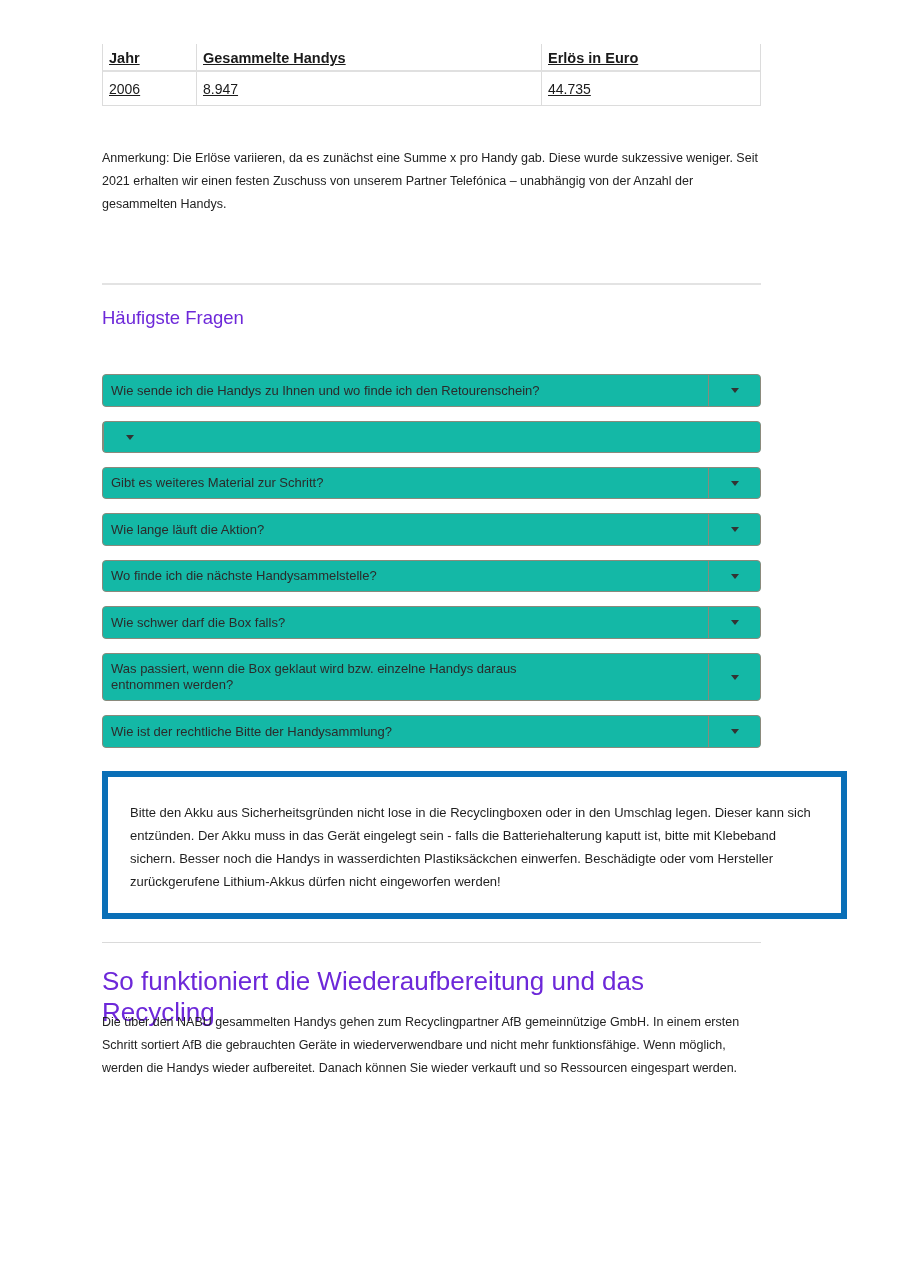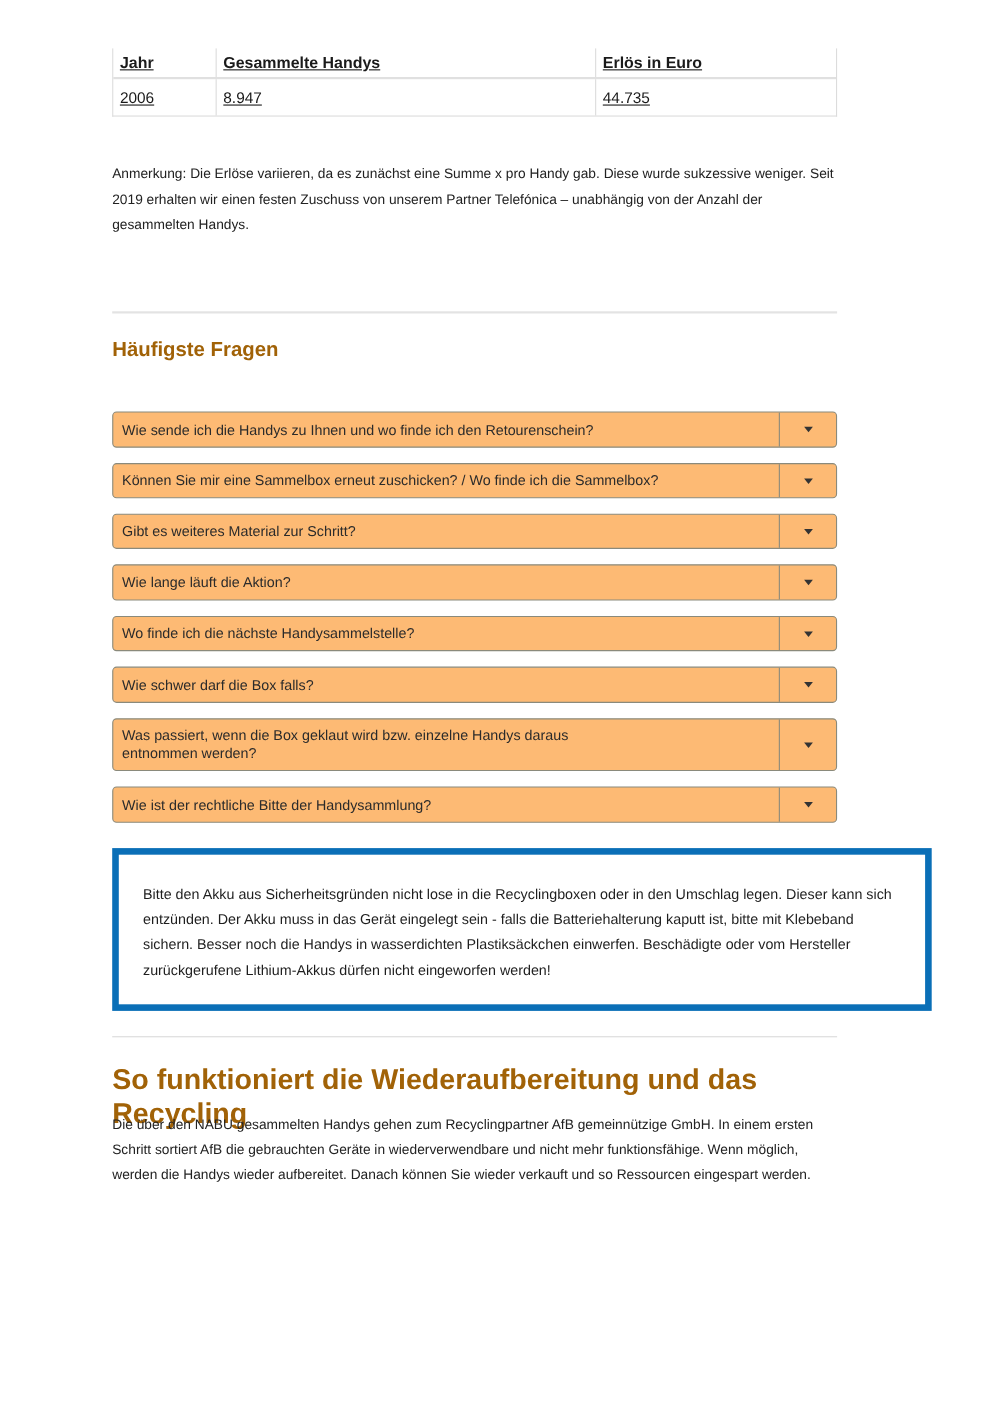--- a/index.html
+++ b/index.html
@@ -12,24 +12,24 @@
   .tbl-row.body { height: 33px; }
   .tbl-cell { font-size: 14px; padding: 0 6px; display: flex; align-items: center; border-right: 1px solid #dcdcdc; text-decoration: underline; }
   .tbl-cell:last-child { border-right: none; }
   .tbl-row.head .tbl-cell { font-weight: bold; font-size: 14.5px; padding-top: 2px; }
   .c1 { width: 94px; } .c2 { width: 345px; } .c3 { flex: 1; }
 
   .note { top: 147px; font-size: 12.5px; line-height: 23px; color: #222; }
 
   .hr { position: absolute; left: 102px; width: 659px; height: 2px; background: #e3e3e3; }
 
-  .h2 { font-weight: bold; font-size: 18.5px; color: #a16207; }
+  .h2 { font-weight: normal; font-size: 18.5px; color: #6d28d9; }
   .faq-title { top: 307px; }
 
-  .faq { position: absolute; left: 102px; width: 659px; border: 1px solid #8a8a7c; border-radius: 4px; display: flex; background: #fdba74; cursor: pointer; }
+  .faq { position: absolute; left: 102px; width: 659px; border: 1px solid #8a8a7c; border-radius: 4px; display: flex; background: #14b8a6; cursor: pointer; }
   .faq-q { flex: 1; font-size: 13px; line-height: 16px; color: #2b2b2b; padding: 7px 8px; display: flex; align-items: center; }
   .faq-btn { width: 52px; border-left: 1px solid #8a8a7c; display: flex; align-items: center; justify-content: center; }
   .caret { width: 0; height: 0; border-left: 4px solid transparent; border-right: 4px solid transparent; border-top: 5px solid #333; }
 
   .notice { position: absolute; left: 102px; top: 771px; width: 745px; height: 148px; border: 6px solid #0a6fb7; padding: 24px 22px; font-size: 13px; line-height: 23px; color: #1e1e1e; }
 
   .recycle-title { top: 966px; font-size: 26px; }
   .recycle-text { top: 1011px; font-size: 12.5px; line-height: 23px; color: #222; }
 </style>
 </head>
@@ -41,34 +41,33 @@
     <div class="tbl-cell c2">Gesammelte Handys</div>
     <div class="tbl-cell c3">Erlös in Euro</div>
   </div>
   <div class="tbl-row body">
     <div class="tbl-cell c1">2006</div>
     <div class="tbl-cell c2">8.947</div>
     <div class="tbl-cell c3">44.735</div>
   </div>
 </div>
 
-<p class="wrap note">Anmerkung: Die Erlöse variieren, da es zunächst eine Summe x pro Handy gab. Diese wurde sukzessive weniger. Seit 2019 erhalten wir einen festen Zuschuss von unserem Partner Telefónica – unabhängig von der Anzahl der gesammelten Handys.</p>
+<p class="wrap note">Anmerkung: Die Erlöse variieren, da es zunächst eine Summe x pro Handy gab. Diese wurde sukzessive weniger. Seit 2021 erhalten wir einen festen Zuschuss von unserem Partner Telefónica – unabhängig von der Anzahl der gesammelten Handys.</p>
 
 <div class="hr" style="top:283px;"></div>
 
 <h2 class="wrap h2 faq-title">Häufigste Fragen</h2>
 
 <div class="faq" style="top:374px;height:33px;">
   <div class="faq-q">Wie sende ich die Handys zu Ihnen und wo finde ich den Retourenschein?</div>
   <div class="faq-btn">
       <span class="caret"></span>
     </div>
 </div>
 <div class="faq" style="top:421px;height:32px;">
-  <div class="faq-q">Können Sie mir eine Sammelbox erneut zuschicken? / Wo finde ich die Sammelbox?</div>
   <div class="faq-btn">
       <span class="caret"></span>
     </div>
 </div>
 <div class="faq" style="top:467px;height:32px;">
   <div class="faq-q">Gibt es weiteres Material zur Schritt?</div>
   <div class="faq-btn">
       <span class="caret"></span>
     </div>
 </div>

